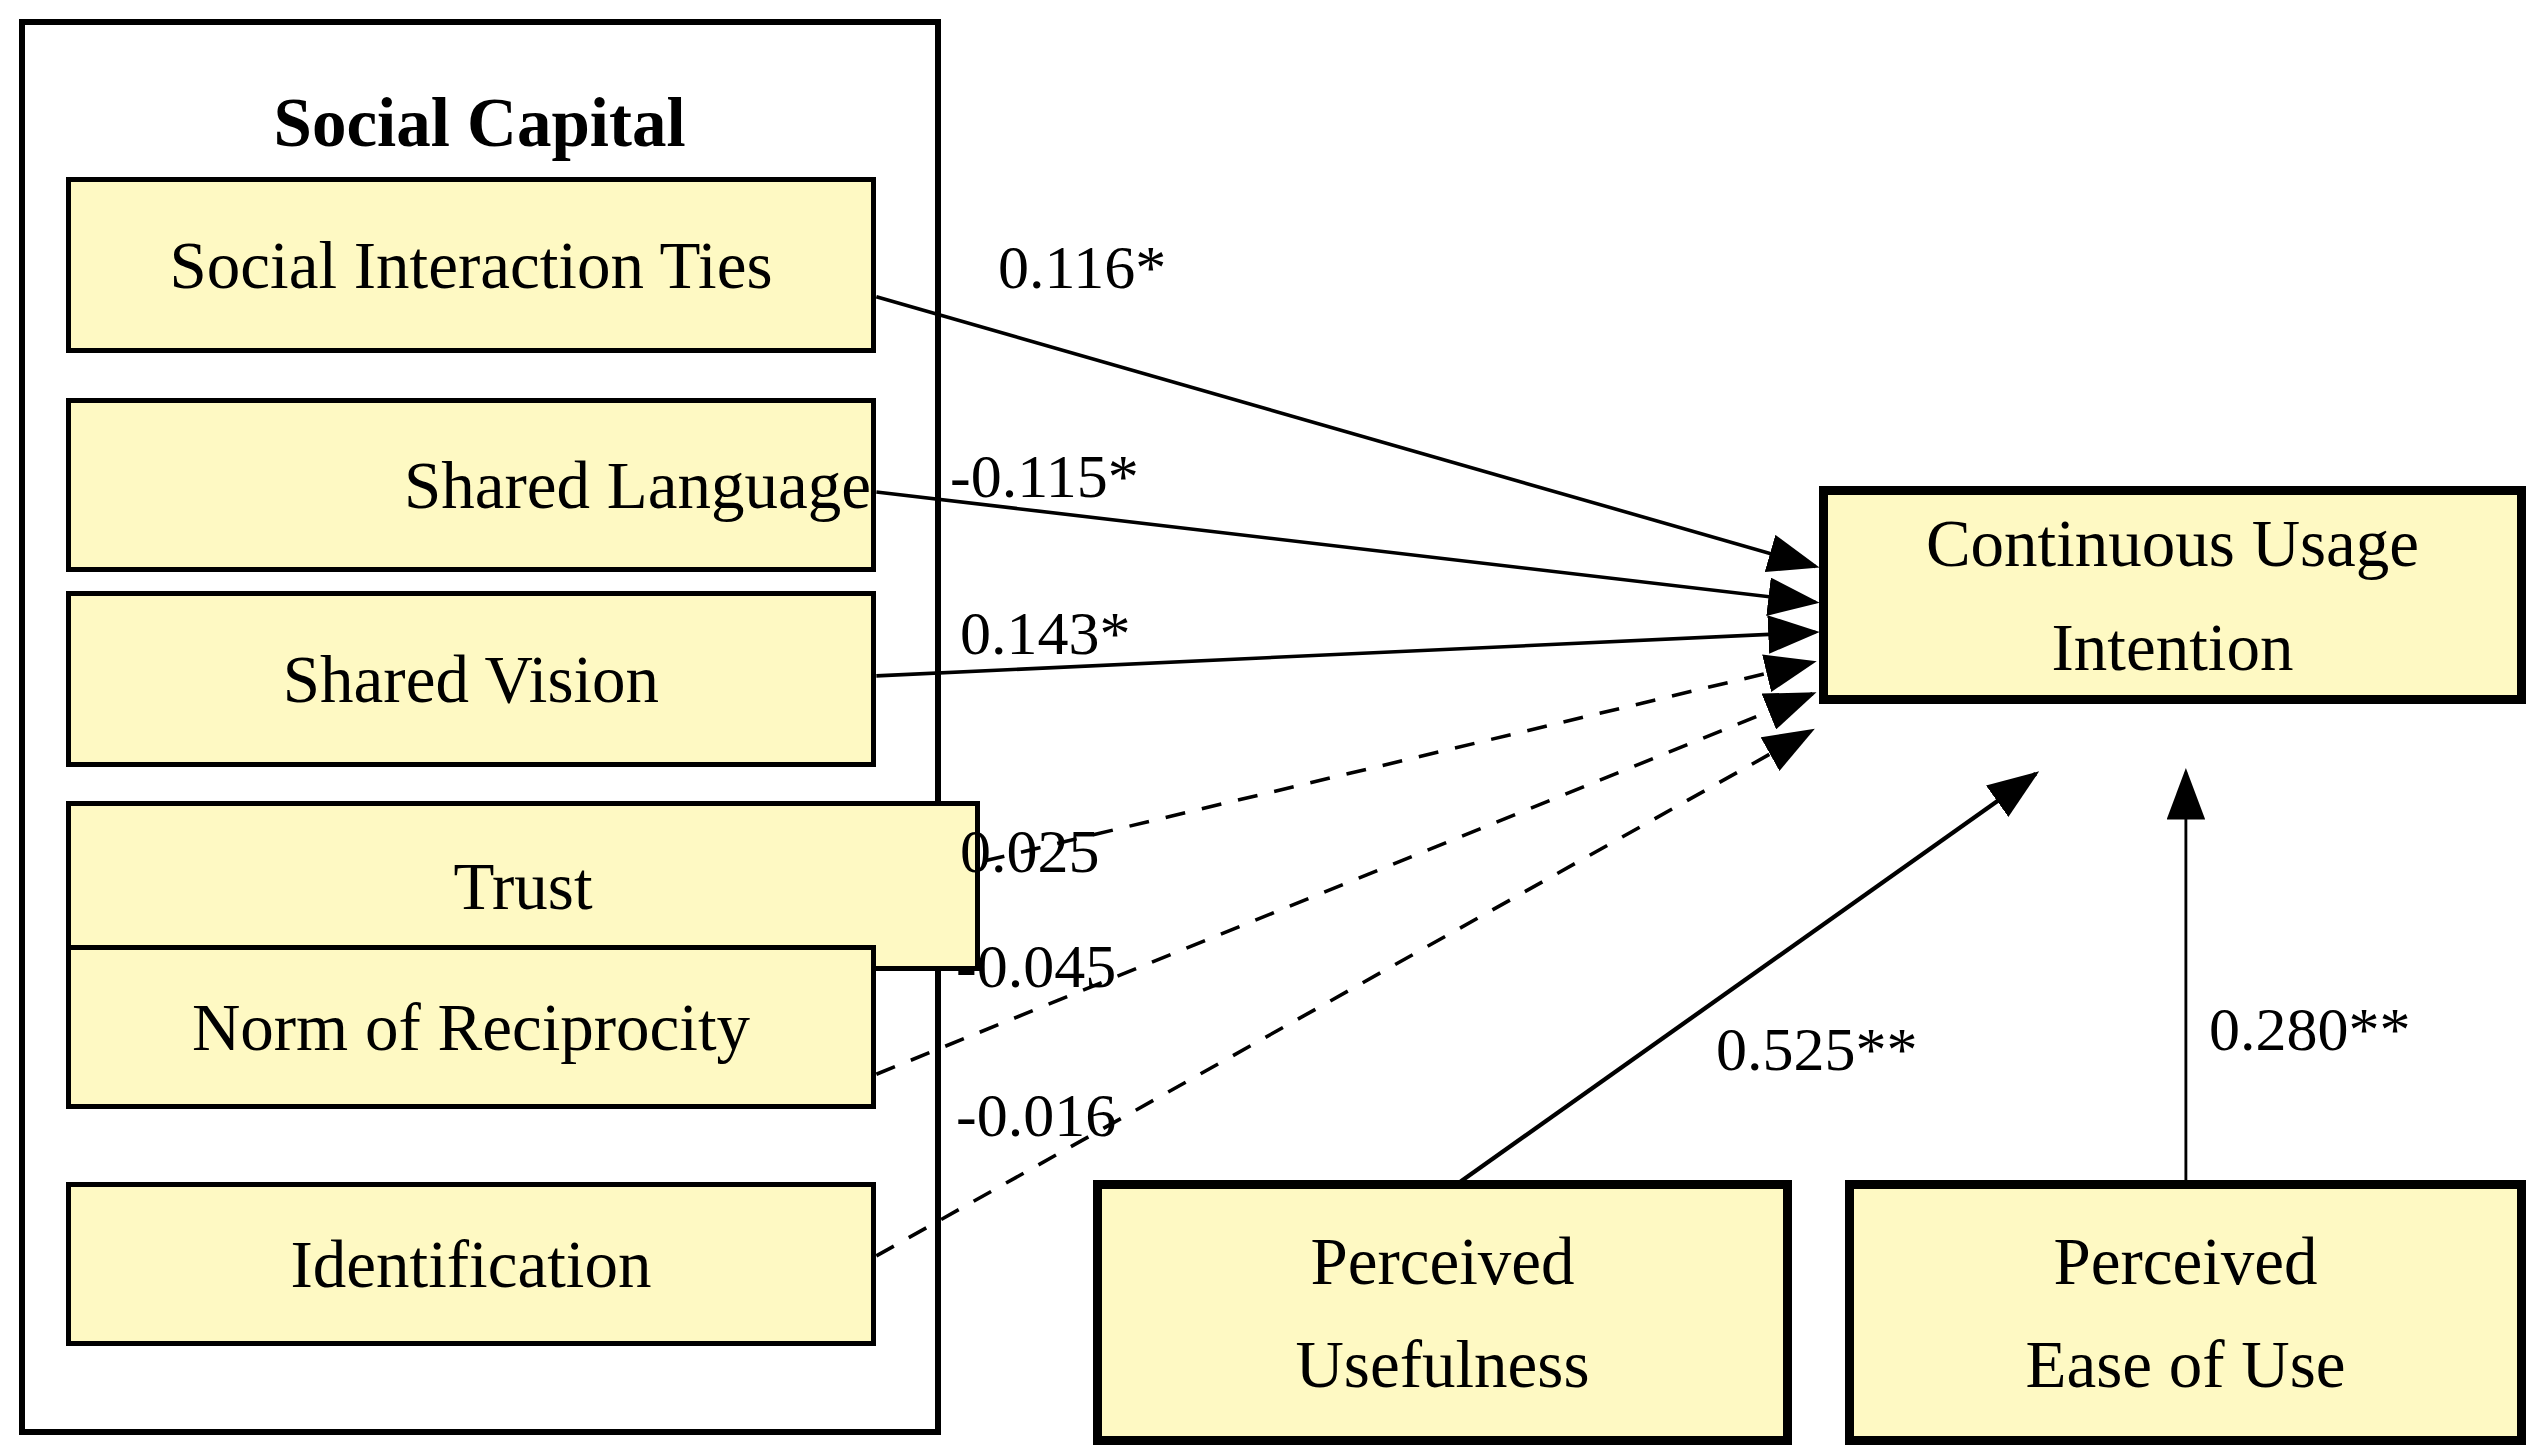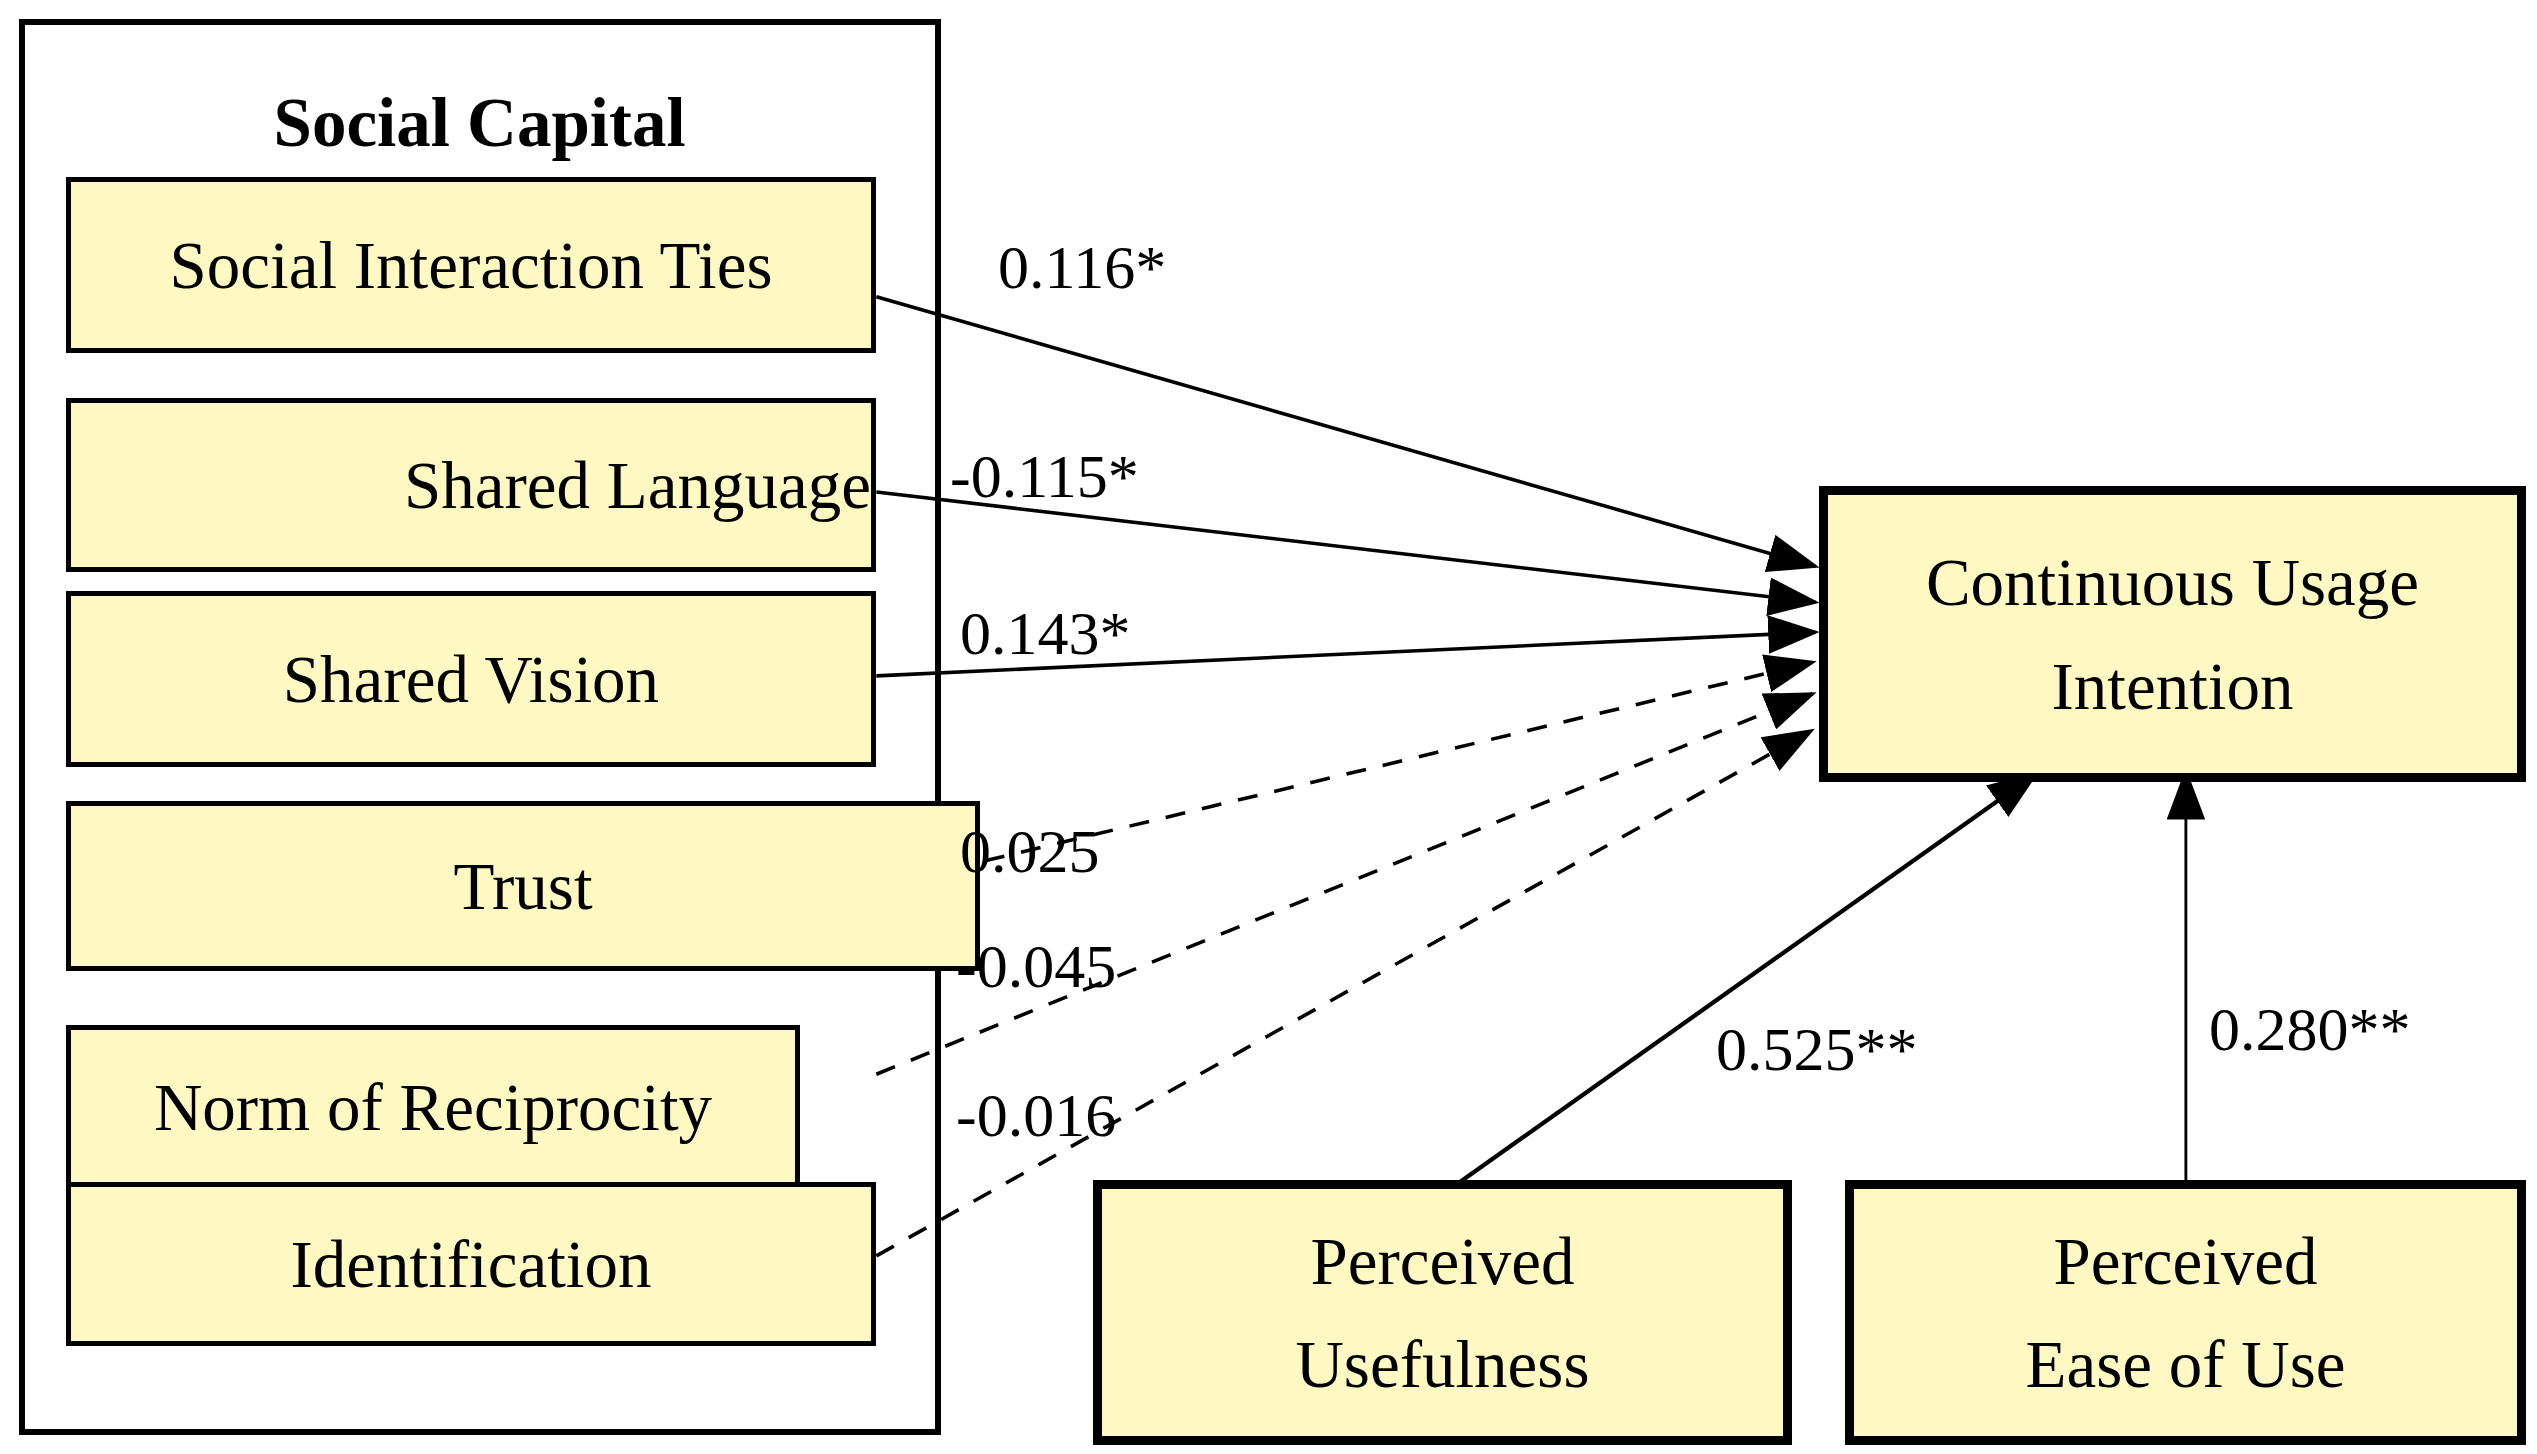--- a/index.html
+++ b/index.html
@@ -73,28 +73,28 @@
   </div>
   <div class="box" style="left:66px; top:398px; width:810px; height:174px;justify-content:flex-end;">
     <span>Shared Language</span>
   </div>
   <div class="box" style="left:66px; top:591px; width:810px; height:176px;">
     <span>Shared Vision</span>
   </div>
   <div class="box" style="left:66px; top:801px; width:914px; height:170px;">
     <span>Trust</span>
   </div>
-  <div class="box" style="left:66px; top:1025px; width:734px; height:164px;">
+  <div class="box" style="left:66px; top:945px; width:810px; height:164px;">
     <span>Norm of Reciprocity</span>
   </div>
   <div class="box" style="left:66px; top:1182px; width:810px; height:164px;">
     <span>Identification</span>
   </div>
 
-  <div class="box bigbox" style="left:1819px; top:486px; width:707px; height:296px;">
+  <div class="box bigbox" style="left:1819px; top:486px; width:707px; height:218px;">
     <span>Continuous Usage</span>
     <span>Intention</span>
   </div>
 
   <div class="box bigbox" style="left:1093px; top:1180px; width:699px; height:265px;">
     <span>Perceived</span>
     <span>Usefulness</span>
   </div>
   <div class="box bigbox" style="left:1845px; top:1180px; width:681px; height:265px;">
     <span>Perceived</span>

